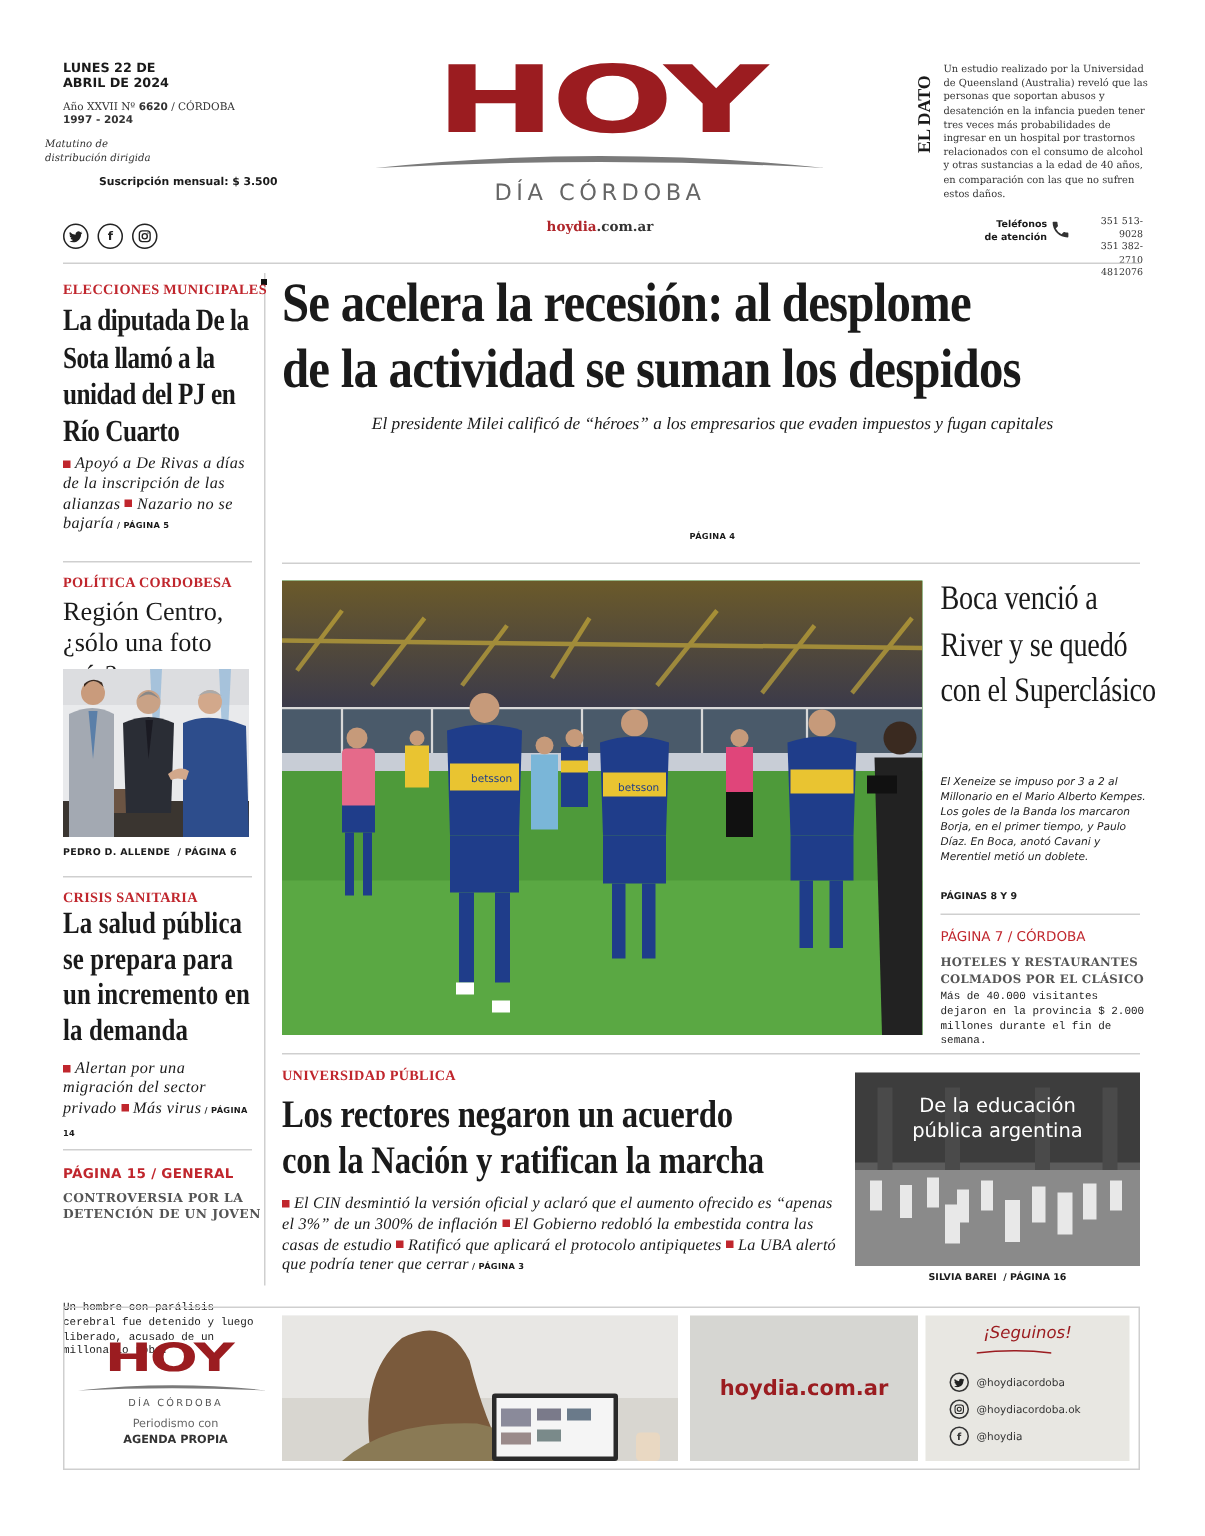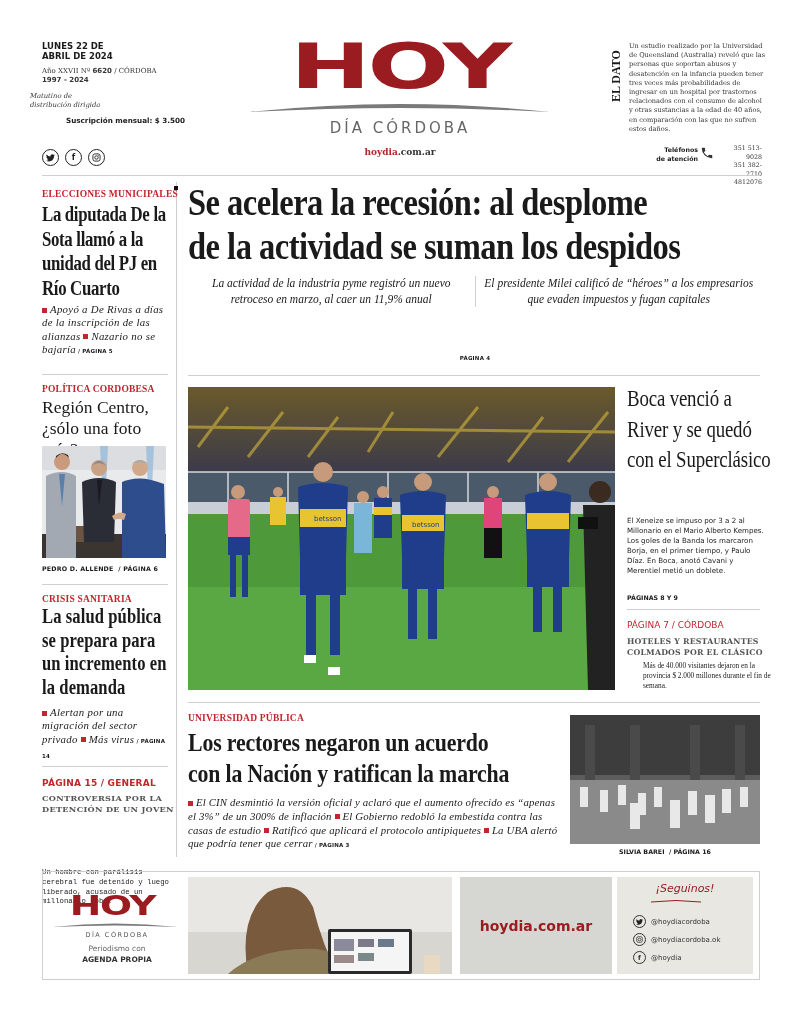--- a/index.html
+++ b/index.html
@@ -61,25 +61,25 @@
 
   .l4-kick { left: 42px; top: 778px; font-family: "DejaVu Sans", sans-serif; font-weight: bold; font-size: 9px; color: #c0262d; letter-spacing: 0.2px; }
   .l4-h { left: 42px; top: 793px; width: 132px; font-family: "DejaVu Serif", serif; font-weight: bold; font-size: 8.2px; line-height: 11px; color: #555; letter-spacing: 0.3px; }
   .l4-b { left: 42px; top: 868px; width: 130px; font-family: Liberation Mono, monospace; font-size: 7.3px; line-height: 9.8px; color: #222; }
 
   
   .photo { left: 188px; top: 387px; width: 427px; height: 303px; overflow: hidden; background: #3b8a2e; }
 
   
   .boca-h { left: 627px; top: 384px; width: 180px; font-family: "Liberation Serif", serif; font-size: 23px; line-height: 30.5px; transform: scaleX(0.82); transform-origin: left top; letter-spacing: -0.2px; }
-  .boca-b { left: 627px; top: 516px; width: 140px; font-family: "DejaVu Sans", sans-serif; font-size: 7.1px; line-height: 10px; color: #222; }
+  .boca-b { left: 627px; top: 516px; width: 140px; font-family: "DejaVu Sans", sans-serif; font-size: 7.1px; line-height: 10px; color: #222; font-style: italic; }
   .boca-pg { left: 627px; top: 594px; font-family: "DejaVu Sans", sans-serif; font-weight: bold; font-size: 6.3px; }
   .p7-kick { left: 627px; top: 620px; font-family: "DejaVu Sans", sans-serif; font-weight: normal; font-size: 9px; color: #c0262d; }
   .p7-h { left: 627px; top: 637px; width: 140px; font-family: "DejaVu Serif", serif; font-weight: bold; font-size: 7.8px; line-height: 10.5px; color: #555; letter-spacing: 0.2px; }
-  .p7-b { left: 627px; top: 661px; width: 140px; font-family: Liberation Serif, serif; font-size: 7.3px; line-height: 9.8px; color: #222; margin-left: 16px; }
+  .p7-b { left: 627px; top: 661px; width: 140px; font-family: Liberation Mono, monospace; font-size: 7.3px; line-height: 9.8px; color: #222; }
 
   
   .u-kick { left: 188px; top: 713px; }
   .u-h { left: 188px; top: 727px; width: 440px; font-size: 26px; line-height: 31px; letter-spacing: -0.2px; transform: scaleX(0.84); white-space: nowrap; }
   .u-b { left: 188px; top: 796px; width: 372px; font-family: "Liberation Serif", serif; font-style: italic; font-size: 10.8px; line-height: 13.8px; letter-spacing: 0.15px; }
   .edu-img { left: 570px; top: 715px; width: 190px; height: 129px; overflow: hidden; background: #6a6a6a; }
   .edu-title { position: absolute; left: 0; top: 14px; width: 100%; text-align: center; font-family: "DejaVu Sans", sans-serif; font-size: 13px; line-height: 17px; color: #fff; }
   .edu-cap { left: 570px; top: 848px; width: 190px; text-align: center; font-family: "DejaVu Sans", sans-serif; font-weight: bold; font-size: 6.3px; }
 
   
@@ -160,21 +160,20 @@
 
 <div class="hr" style="left:42px; top:175px; width:718px;"></div>
 <div class="vr" style="left:176px; top:182px; height:675px;"></div>
 <div style="position:absolute; left:174px; top:186px; width:4px; height:4px; background:#111;"></div>
 
 <div class="abs main-h">
   <div>Se acelera la recesión: al desplome</div>
   <div>de la actividad se suman los despidos</div>
 </div>
 <div class="abs subcols">
-  <div class="subcol">La actividad de la industria pyme registró un nuevo retroceso en marzo, al caer un 11,9% anual</div>
   <div class="subcol">El presidente Milei calificó de “héroes” a los empresarios que evaden impuestos y fugan capitales</div>
 </div>
 <div class="abs pag4 pg">PÁGINA 4</div>
 <div class="hr" style="left:188px; top:375px; width:572px;"></div>
 
 <div class="abs kicker l1-kick">ELECCIONES MUNICIPALES</div>
 <div class="abs cond l1-h">La diputada De la Sota llamó a la unidad del PJ en Río Cuarto</div>
 <div class="abs l1-b">
   <span class="sq"></span><span>Apoyó a De Rivas a días de la inscripción de las alianzas</span>
   <span class="sq"></span><span>Nazario no se bajaría</span><span class="pg"> / PÁGINA 5</span>
@@ -360,20 +359,24 @@
       <rect x="68" y="78" width="8" height="22"></rect>
         <rect x="84" y="72" width="8" height="20"></rect>
         <rect x="100" y="85" width="10" height="28"></rect>
       <rect x="118" y="76" width="9" height="24"></rect>
         <rect x="135" y="80" width="10" height="28"></rect>
         <rect x="152" y="74" width="9" height="24"></rect>
       <rect x="170" y="72" width="8" height="20"></rect>
         <rect x="60" y="88" width="10" height="26"></rect>
     </g>
   </svg>
+  <div class="edu-title">
+    <div>De la educación</div>
+    <div>pública argentina</div>
+  </div>
 </div>
 <div class="abs edu-cap"><span>SILVIA BAREI</span><span style="white-space:pre">  / PÁGINA 16</span></div>
 
 <div class="abs ad"></div>
 <div class="abs ad-logo"><span class="ad-logo-hoy">HOY</span></div>
 <svg style="position:absolute; left:52px; top:922px; width:126px; height:6px;" viewBox="0 0 126 6" preserveAspectRatio="none">
     <path d="M0 5 Q63 -2 126 5 Q63 2 0 5 Z" fill="#7a7a7a"></path>
   </svg>
 <div class="abs ad-logo-sub">DÍA CÓRDOBA</div>
 <div class="abs ad-tag1">Periodismo con</div>

